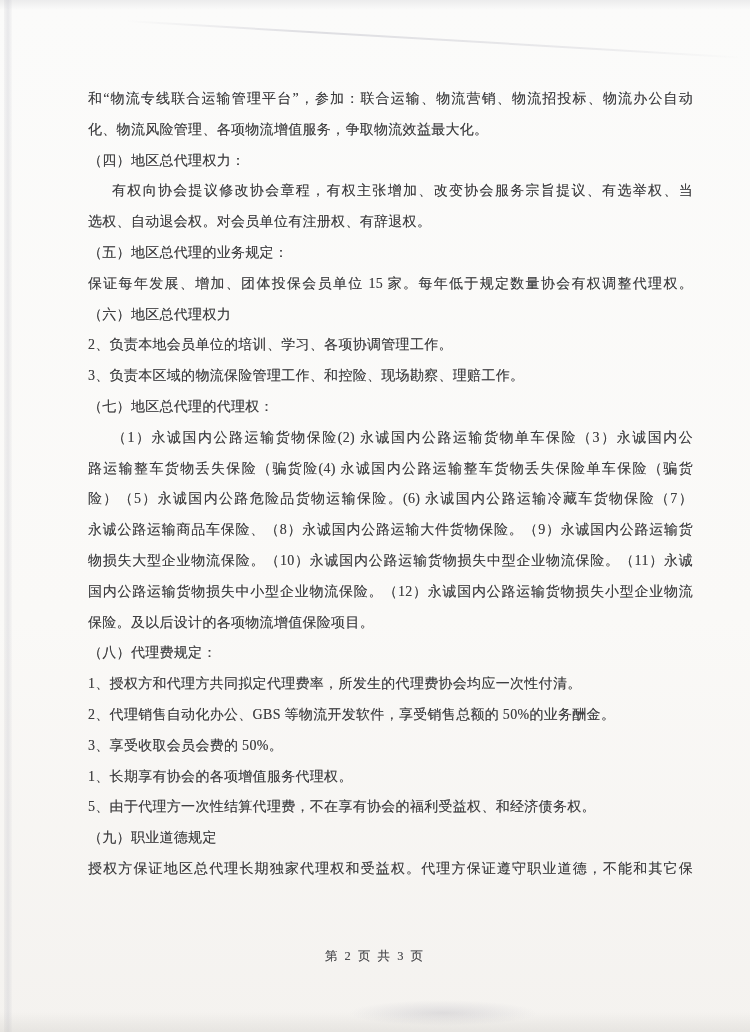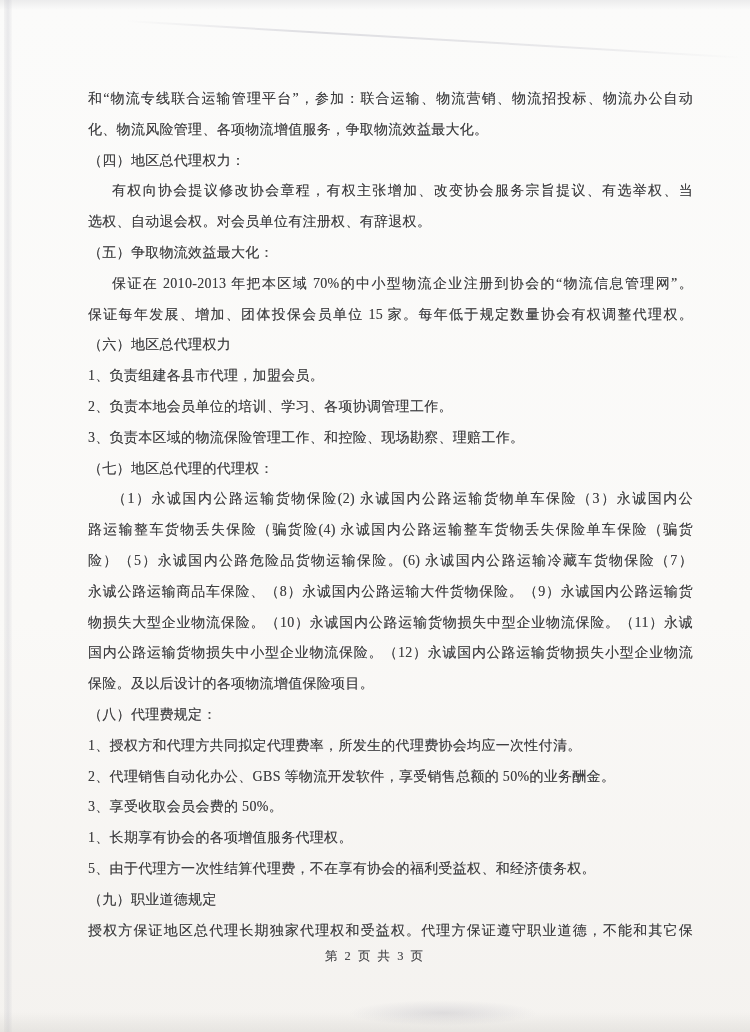--- a/index.html
+++ b/index.html
@@ -91,25 +91,23 @@
   <div class="crease-top"></div>
   <div class="smudge-bottom"></div>
   <div class="edge-bottom"></div>
 
   <div class="doc">
     <div class="line jst">和“物流专线联合运输管理平台”，参加：联合运输、物流营销、物流招投标、物流办公自动</div>
     <div class="line">化、物流风险管理、各项物流增值服务，争取物流效益最大化。</div>
     <div class="line">（四）地区总代理权力：</div>
     <div class="line ind jst">有权向协会提议修改协会章程，有权主张增加、改变协会服务宗旨提议、有选举权、当</div>
     <div class="line">选权、自动退会权。对会员单位有注册权、有辞退权。</div>
-    <div class="line">（五）争取物流效益最大化：</div>
-    <div class="line ind jst">保证在 2010-2013 年把本区域 70%的中小型物流企业注册到协会的“物流信息管理网”。</div>
+    <div class="line">（五）地区总代理的业务规定：</div>
     <div class="line jst">保证每年发展、增加、团体投保会员单位 15 家。每年低于规定数量协会有权调整代理权。</div>
     <div class="line">（六）地区总代理权力</div>
-    <div class="line">1、负责组建各县市代理，加盟会员。</div>
     <div class="line">2、负责本地会员单位的培训、学习、各项协调管理工作。</div>
     <div class="line">3、负责本区域的物流保险管理工作、和控险、现场勘察、理赔工作。</div>
     <div class="line">（七）地区总代理的代理权：</div>
     <div class="line ind jst">（1）永诚国内公路运输货物保险(2) 永诚国内公路运输货物单车保险（3）永诚国内公</div>
     <div class="line jst">路运输整车货物丢失保险（骗货险(4) 永诚国内公路运输整车货物丢失保险单车保险（骗货</div>
     <div class="line jst">险）（5）永诚国内公路危险品货物运输保险。(6) 永诚国内公路运输冷藏车货物保险（7）</div>
     <div class="line jst">永诚公路运输商品车保险、（8）永诚国内公路运输大件货物保险。（9）永诚国内公路运输货</div>
     <div class="line jst">物损失大型企业物流保险。（10）永诚国内公路运输货物损失中型企业物流保险。（11）永诚</div>
     <div class="line jst">国内公路运输货物损失中小型企业物流保险。（12）永诚国内公路运输货物损失小型企业物流</div>
     <div class="line">保险。及以后设计的各项物流增值保险项目。</div>

